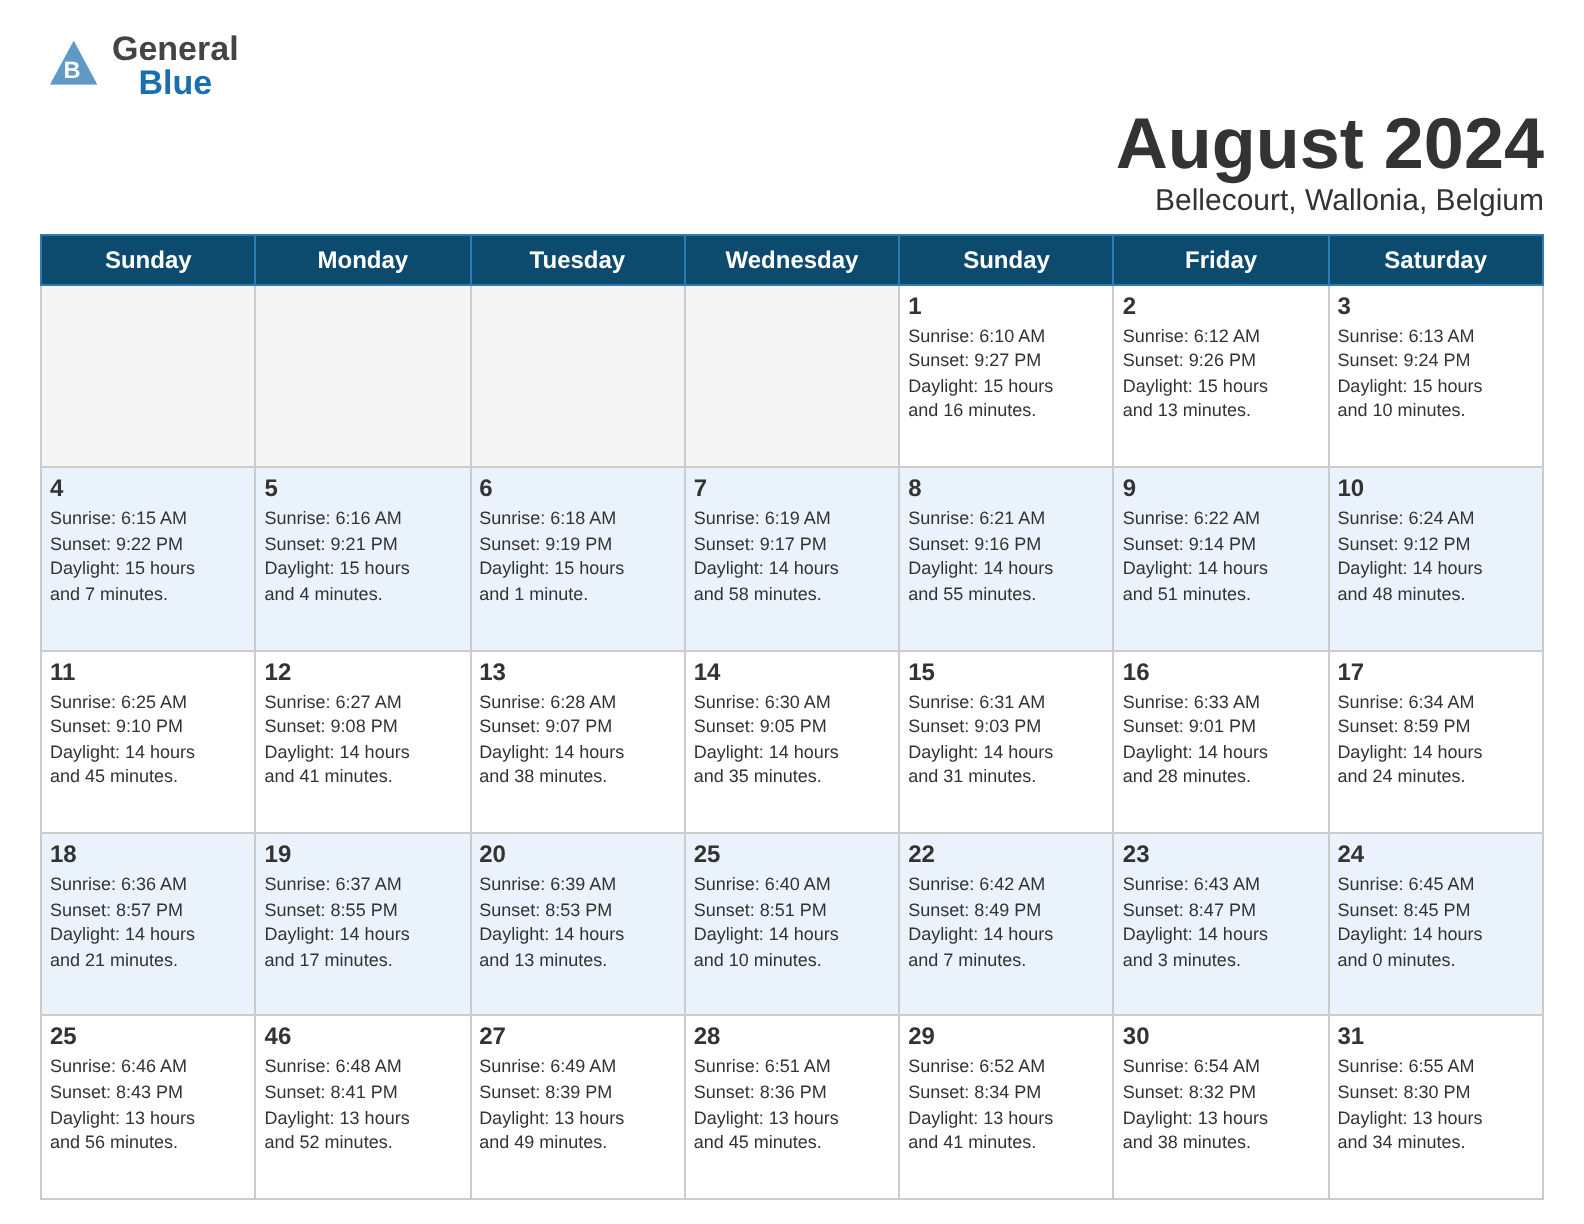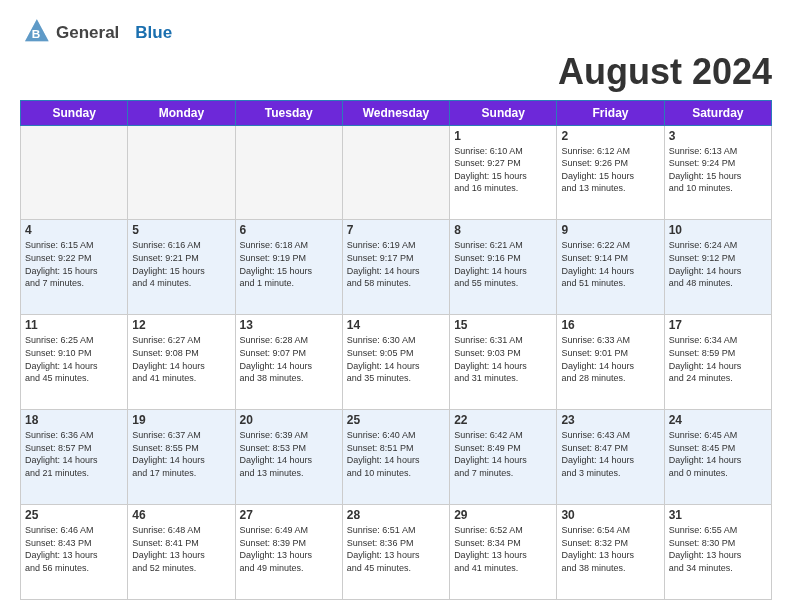--- a/index.html
+++ b/index.html
@@ -39,21 +39,21 @@
       color: #333;
     }
     .calendar {
       flex: 1;
       border: 1px solid #ccc;
       border-collapse: collapse;
       width: 100%;
       table-layout: fixed;
     }
     .calendar th {
-      background: #6d28d9;
+      background: #0c4a6e;
       color: #fff;
       text-align: center;
       padding: 5px 2px;
       font-size: 12px;
       border: 1px solid #2b7bb9;
     }
     .calendar td {
       border: 1px solid #ccc;
       vertical-align: top;
       padding: 3px 4px;
@@ -82,22 +82,21 @@
     .row-bg-alt td:not(.empty) {
       background: #eaf2fb;
     }
     .logo-wrapper {
       display: flex;
       align-items: center;
       gap: 2px;
     }
     .logo-text-wrapper {
       display: flex;
-      flex-direction: row;
-      gap: 16px;
+      flex-direction: column;
     }
     .general-text {
       font-size: 17px;
       font-weight: bold;
       color: #444;
       line-height: 1;
     }
     .blue-text {
       font-size: 17px;
       font-weight: bold;
@@ -124,20 +123,21 @@
         <text x="19" y="26" text-anchor="middle" font-size="14" font-weight="bold" fill="white" font-family="Arial">B</text>
       </svg>
       <div class="logo-text-wrapper">
         <span class="general-text">General</span>
         <span class="blue-text">Blue</span>
       </div>
     </div>
 
     <div class="title-section">
       <h1>August 2024</h1>
+      <h2>Bellecourt, Wallonia, Belgium</h2>
     </div>
   </div>
 
   <table class="calendar">
     <thead>
       <tr>
         <th>Sunday</th>
         <th>Monday</th>
         <th>Tuesday</th>
         <th>Wednesday</th>

